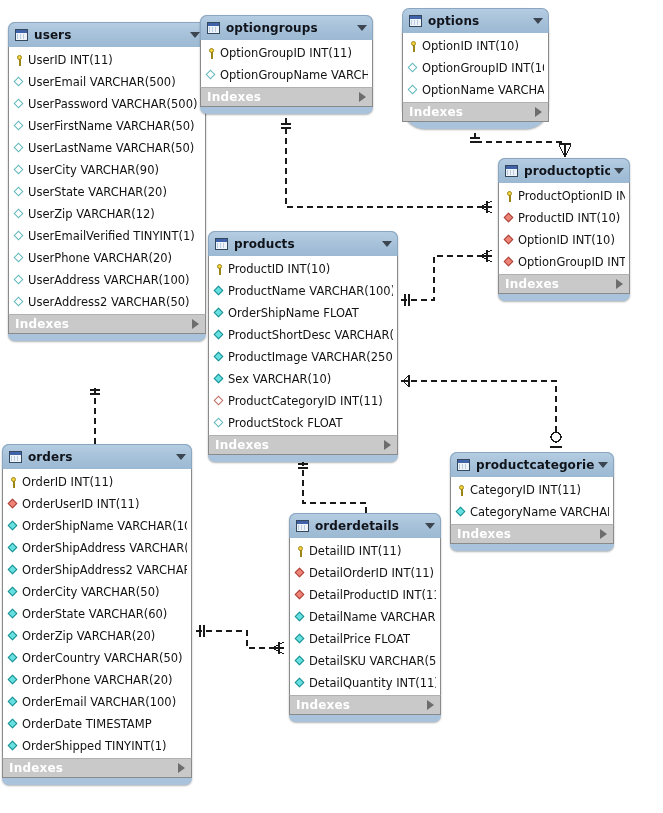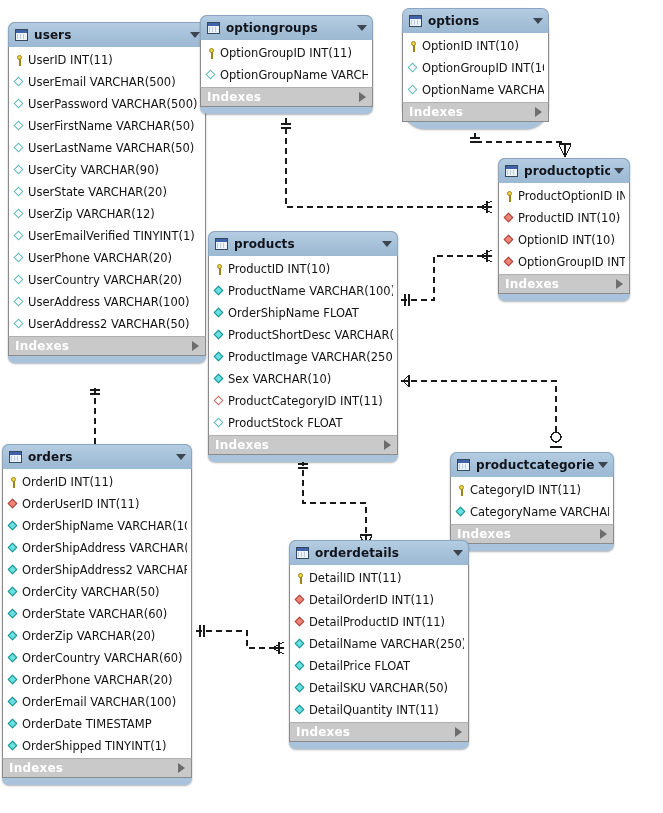--- a/index.html
+++ b/index.html
@@ -227,26 +227,20 @@
           <div class="col">
             <span class="ci dia nul">
               <span></span>
             </span>
             <span class="lbl">UserPhone VARCHAR(20)</span>
           </div>
           <div class="col">
             <span class="ci dia nul">
               <span></span>
             </span>
-            <span class="lbl">UserCountry VARCHAR(20)</span>
-          </div>
-          <div class="col">
-            <span class="ci dia nul">
-              <span></span>
-            </span>
             <span class="lbl">UserAddress VARCHAR(100)</span>
           </div>
           <div class="col">
             <span class="ci dia nul">
               <span></span>
             </span>
             <span class="lbl">UserAddress2 VARCHAR(50)</span>
           </div>
         </div>
         <div class="tbl-ft">
@@ -473,21 +467,21 @@
           <div class="col">
             <span class="ci dia nn">
               <span></span>
             </span>
             <span class="lbl">OrderZip VARCHAR(20)</span>
           </div>
           <div class="col">
             <span class="ci dia nn">
               <span></span>
             </span>
-            <span class="lbl">OrderCountry VARCHAR(60)</span>
+            <span class="lbl">OrderCountry VARCHAR(50)</span>
           </div>
           <div class="col">
             <span class="ci dia nn">
               <span></span>
             </span>
             <span class="lbl">OrderPhone VARCHAR(20)</span>
           </div>
           <div class="col">
             <span class="ci dia nn">
               <span></span>
@@ -505,21 +499,21 @@
               <span></span>
             </span>
             <span class="lbl">OrderShipped TINYINT(1)</span>
           </div>
         </div>
         <div class="tbl-ft">
           <span class="ft-lbl">Indexes</span>
           <span class="ft-arrow"></span>
         </div>
       </div>
-      <div class="tbl" style="left: 289px; top: 540px; width: 180px;">
+      <div class="tbl" style="left: 289px; top: 513px; width: 152px;">
         <div class="tbl-hd">
           <span class="tbl-ico"></span>
           <span class="tbl-name">orderdetails</span>
           <span class="caret"></span>
         </div>
         <div class="tbl-body">
           <div class="col">
             <span class="ci key"></span>
             <span class="lbl">DetailID INT(11)</span>
           </div>

